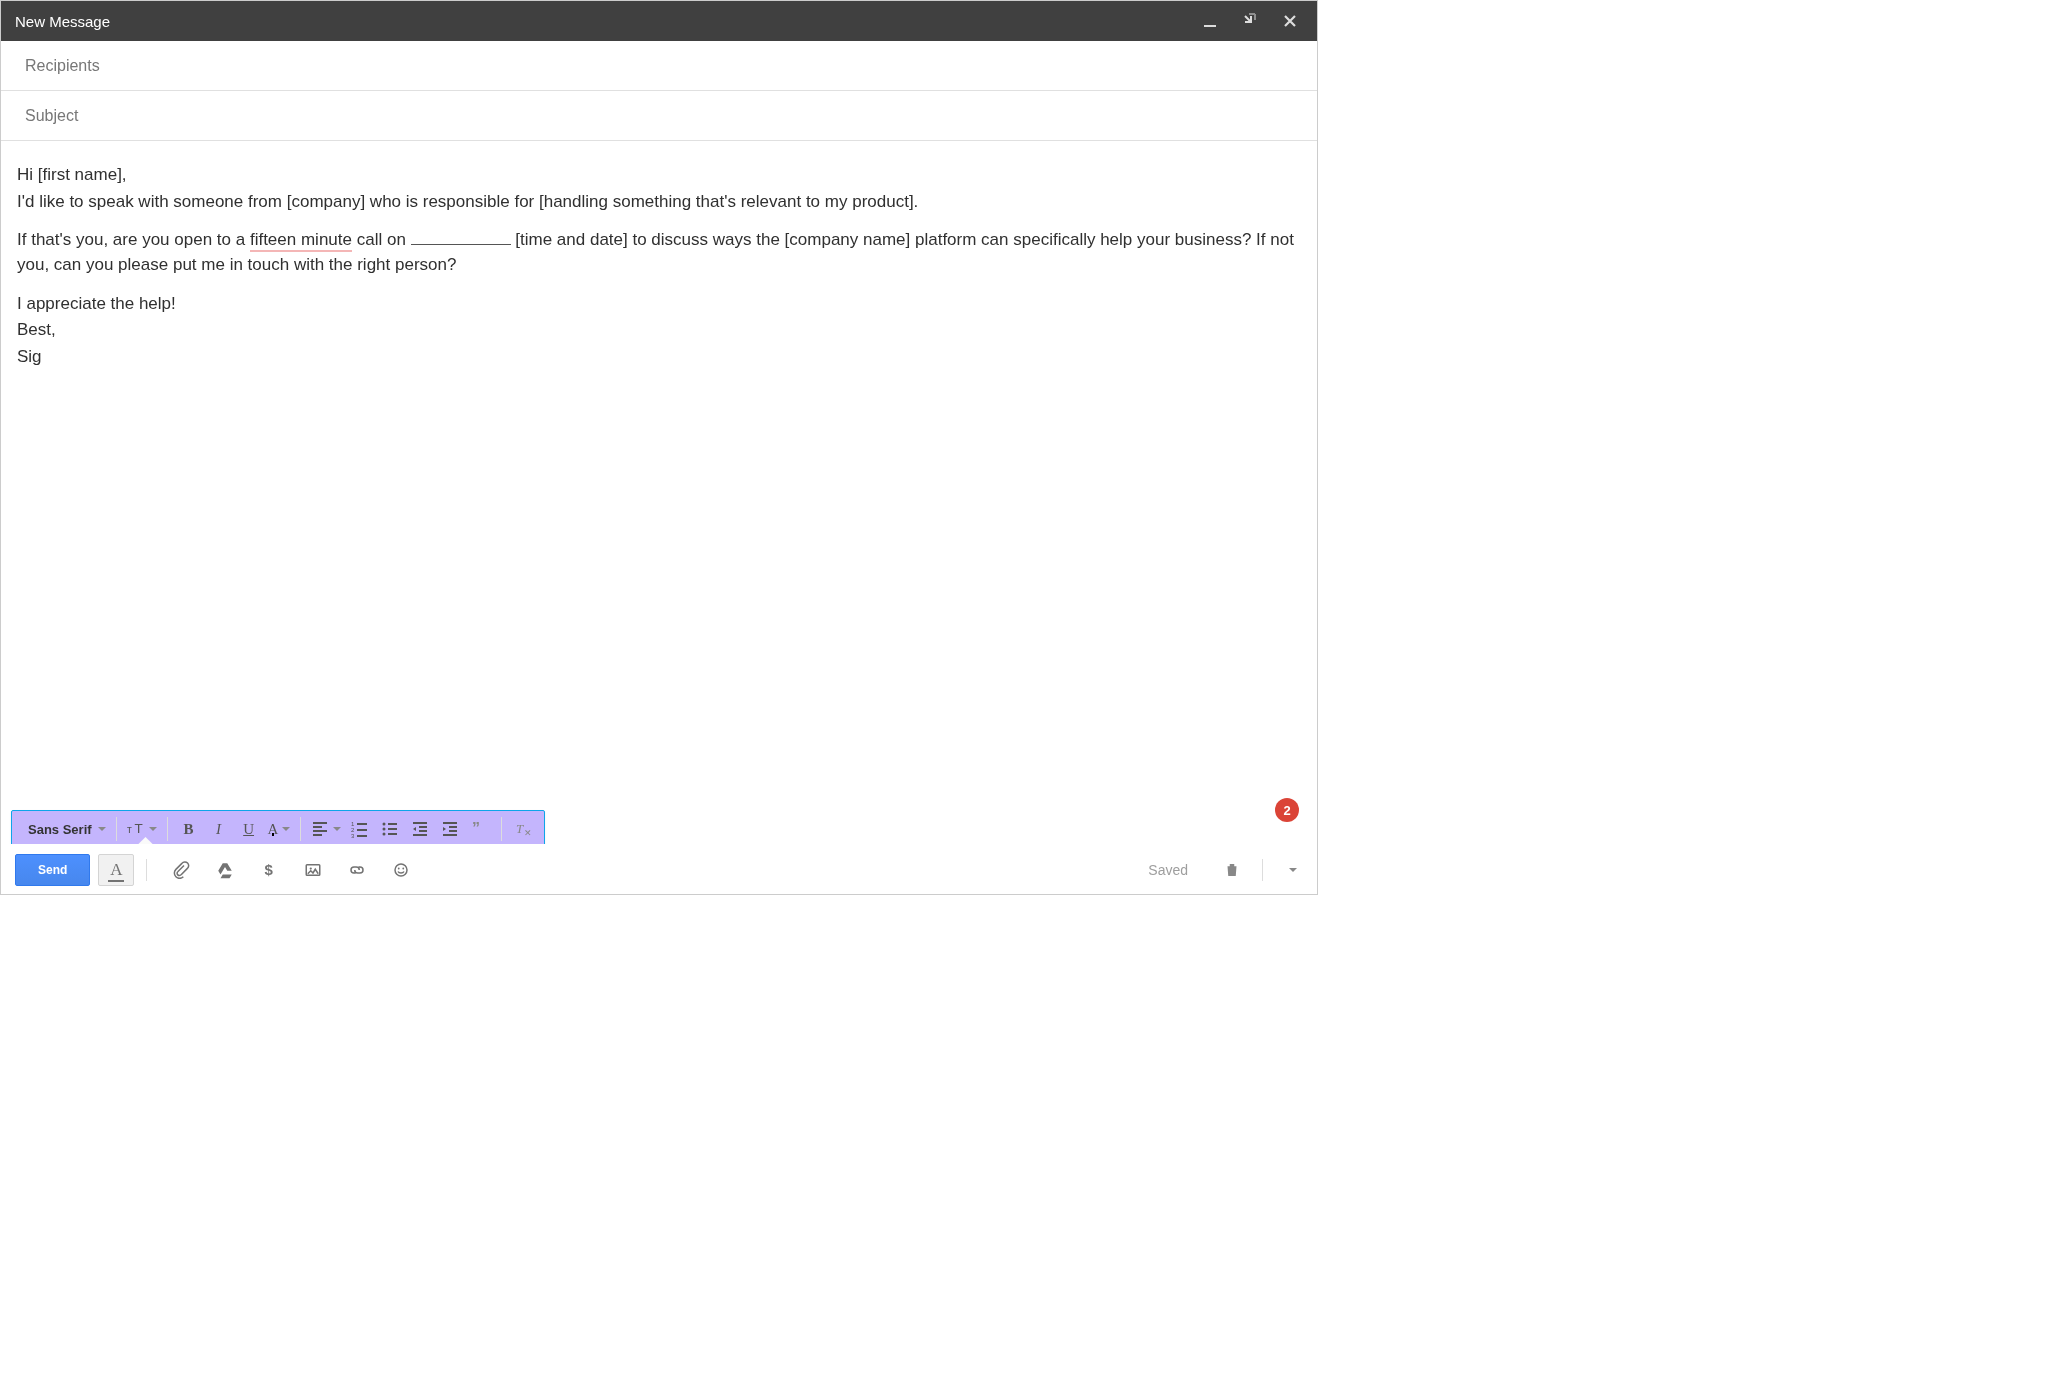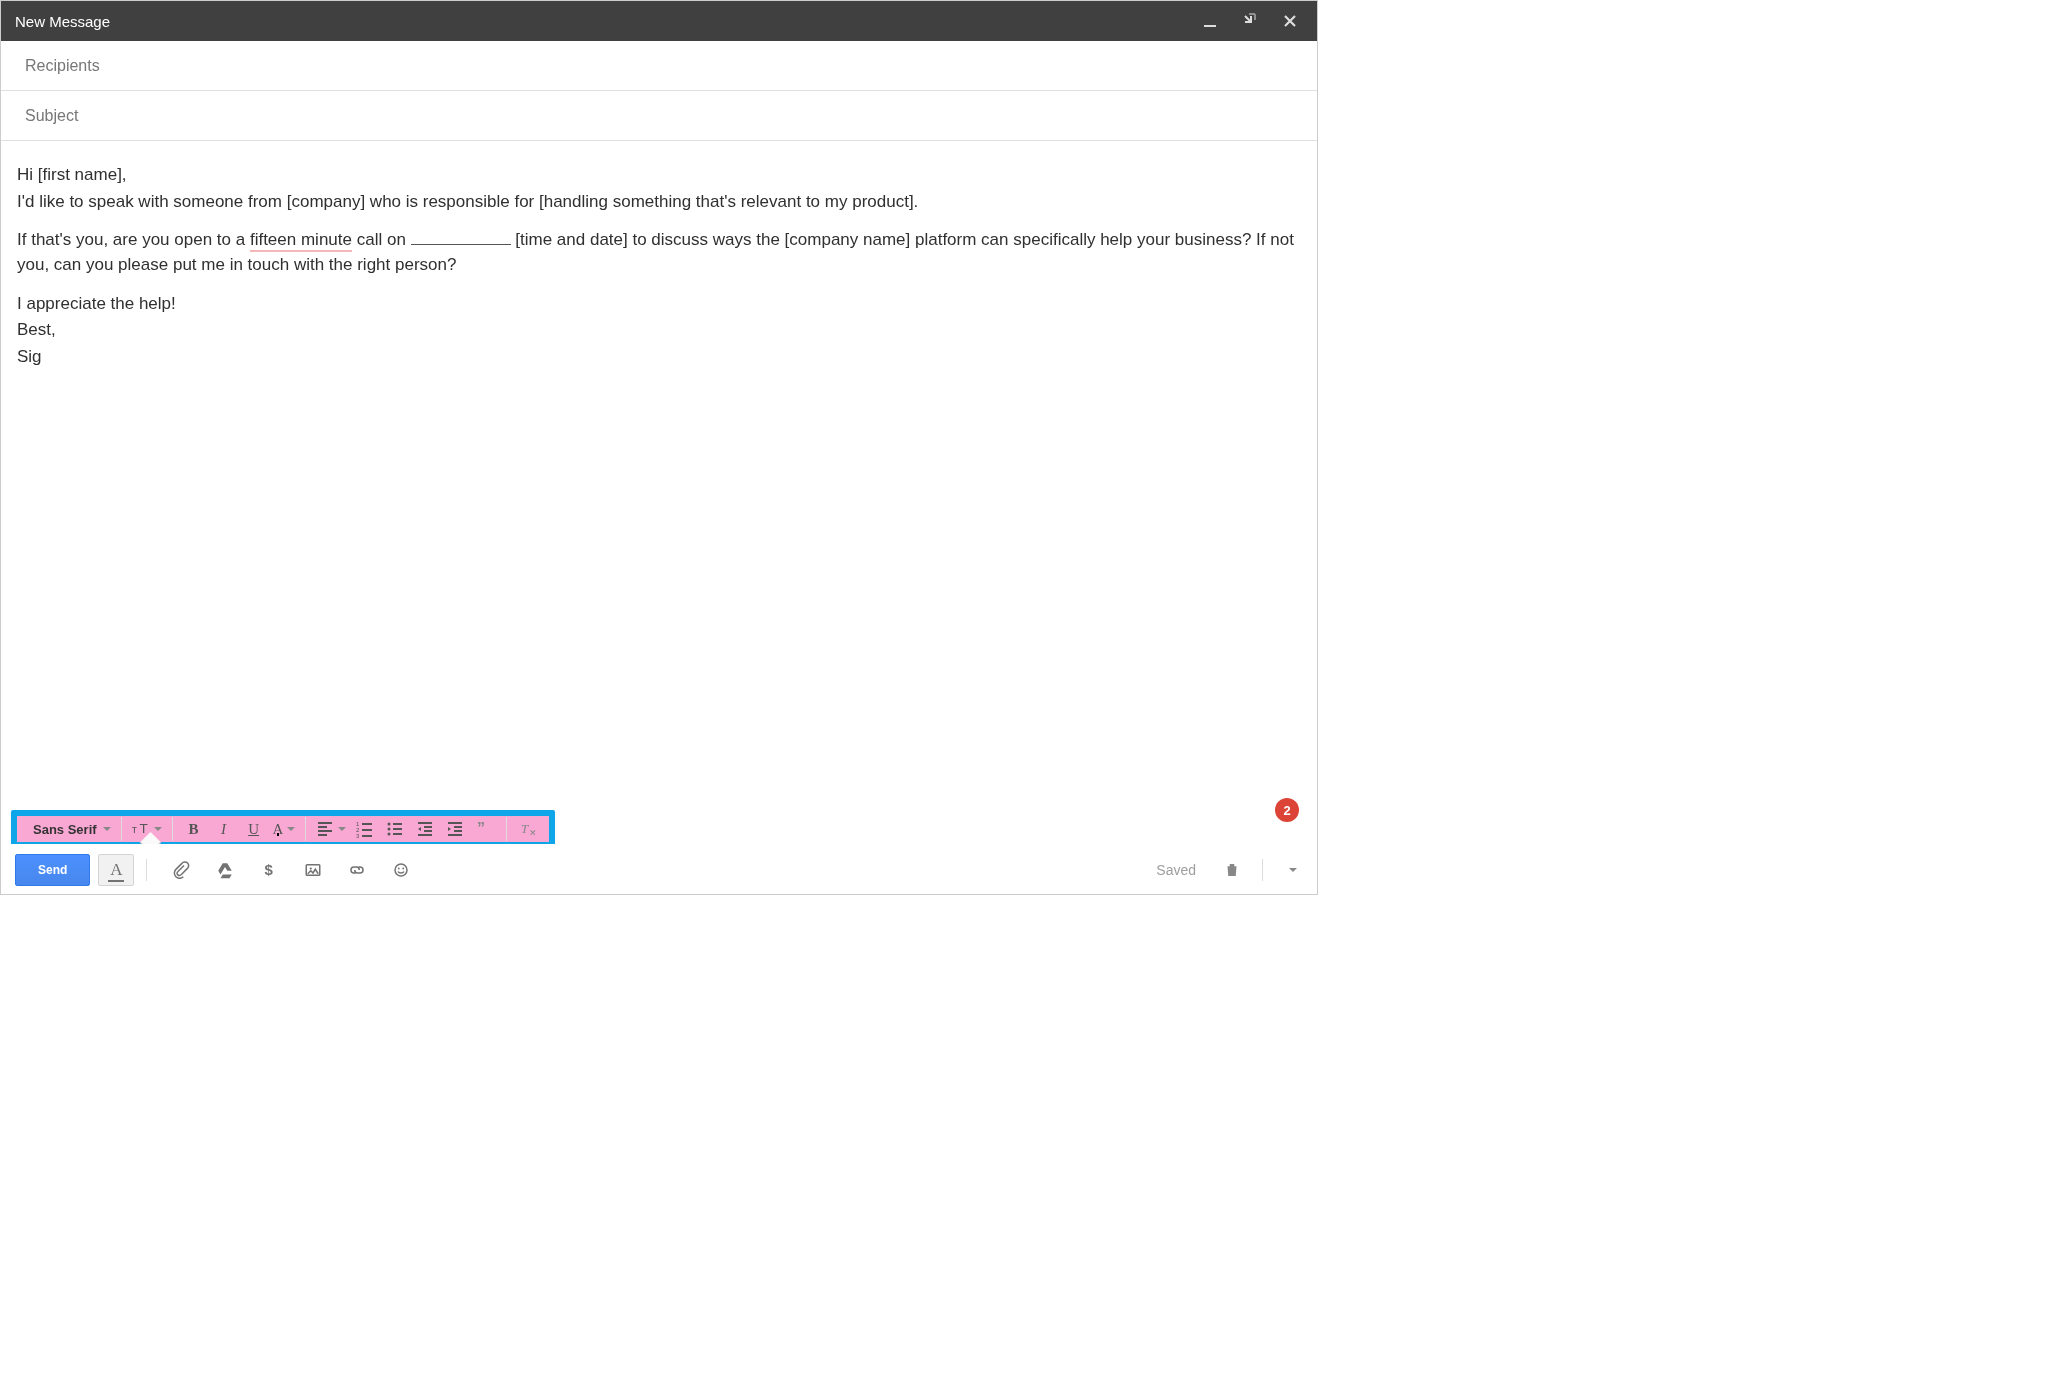--- a/index.html
+++ b/index.html
@@ -74,22 +74,22 @@
     height: 1em;
     vertical-align: baseline;
   }
 
   
   .format-toolbar {
     position: absolute;
     left: 10px;
     bottom: 46px;
     height: 38px;
-    background: #f9a8d4;
-    border: 6px solid #0ea5e9;
+    background: #c4b5fd;
+    border: 1px solid #0ea5e9;
     border-radius: 2px;
     display: flex;
     align-items: center;
     padding: 0 6px;
     box-shadow: 0 1px 2px rgba(0,0,0,.08);
   }
   .format-toolbar::after {
     content: "";
     position: absolute;
     bottom: -8px;
@@ -177,21 +177,21 @@
   }
   .ab-text-A {
     font-family: Georgia, serif;
     font-size: 17px;
     position: relative;
     width: 20px; text-align: center;
   }
   .ab-text-A .under { position: absolute; bottom: -2px; left: 2px; right: 2px; height: 2px; background: #737373; }
   .ab-sep { width: 1px; height: 22px; background: #ddd; margin: 0 8px 0 12px; }
   .ab-spacer { flex: 1; }
-  .saved-label { color: #9e9e9e; font-size: 14px; margin-right: 10px; }
+  .saved-label { color: #9e9e9e; font-size: 14px; margin-right: 18px; }
 
   
   .notif-badge {
     position: absolute;
     right: 18px;
     bottom: 72px;
     width: 24px; height: 24px;
     border-radius: 50%;
     background: #db4437;
     color: #fff;

